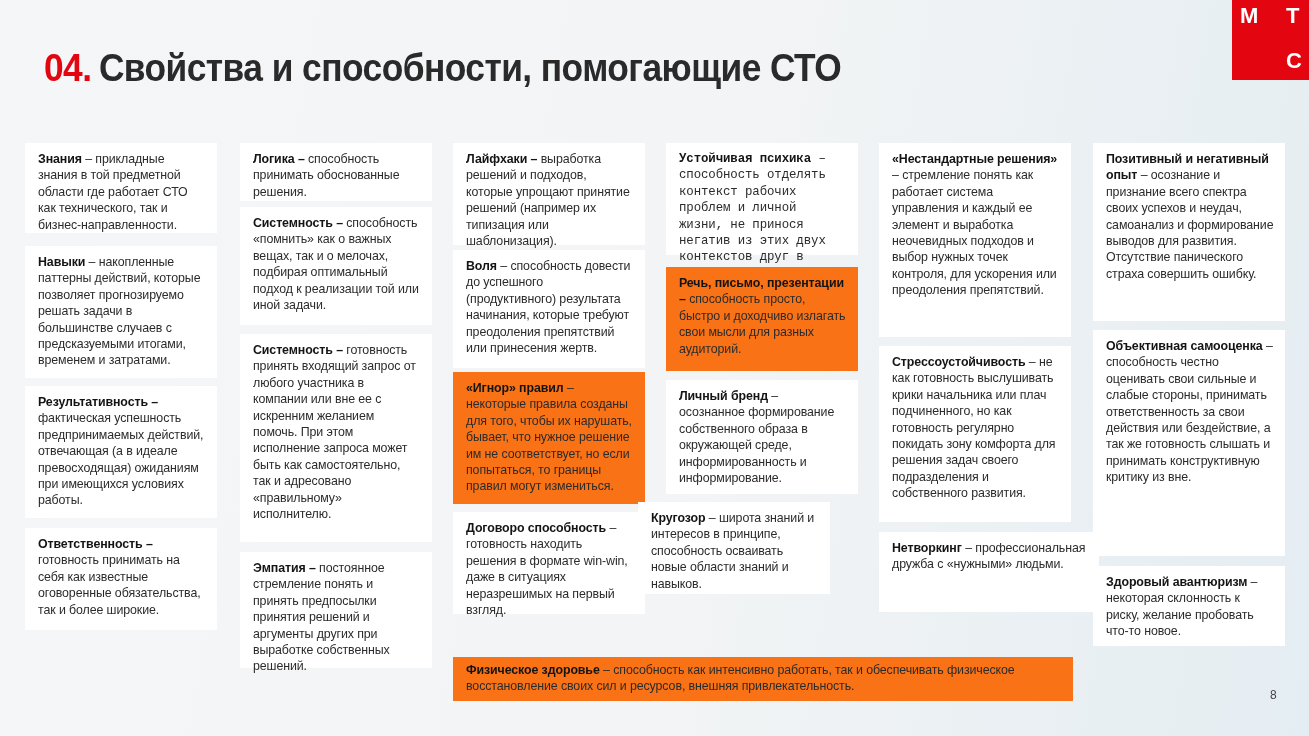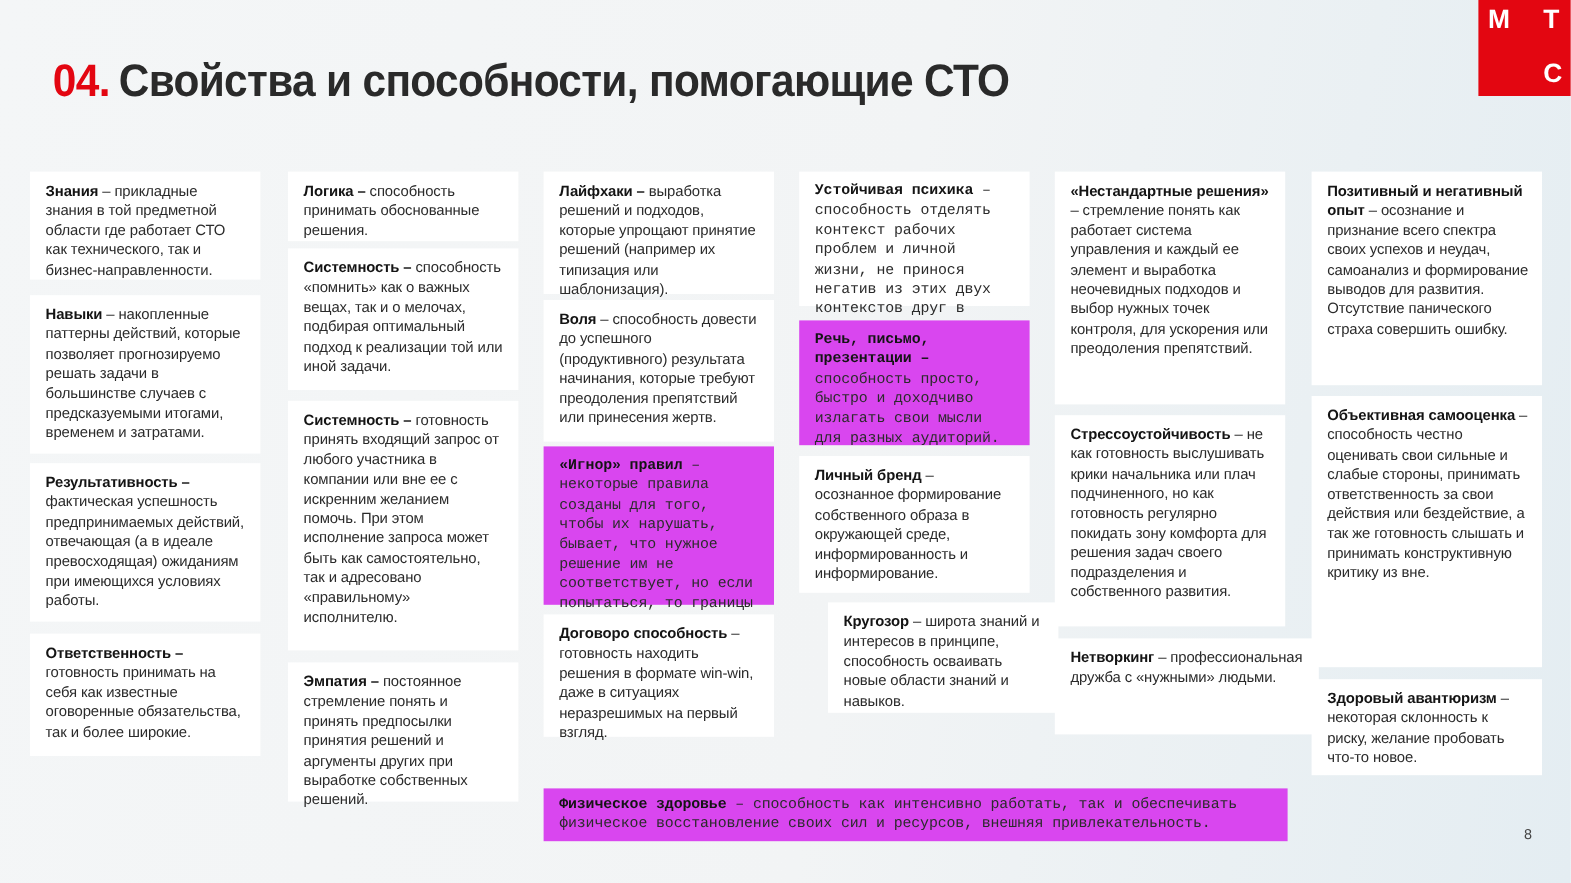--- a/index.html
+++ b/index.html
@@ -29,21 +29,21 @@
     }
     .logo .l1 { left: 8px; top: 3px; }
     .logo .l2 { left: 54px; top: 3px; }
     .logo .l3 { left: 54px; top: 48px; }
     .card {
       position: absolute; background: #ffffff;
       padding: 8px 11px 8px 13px;
       font-size: 12.4px; line-height: 16.4px; color: #2b2b2b;
       letter-spacing: -0.1px;
     }
-    .card.green { background: #d946ef; font-family: Liberation Mono, monospace; }
+    .card.green { background: #f97316; }
     .card b { font-weight: bold; color: #141414; }
     .page-num {
       position: absolute; left: 1270px; top: 688px;
       font-size: 12px; color: #444;
     }
   </style>
 </head>
 <body>
 
 <div class="slide">
@@ -99,21 +99,21 @@
 
   <div class="card" style="left:666px;top:143px;width:192px;height:112px;font-family:Liberation Mono, monospace;">
     <b>Устойчивая психика</b><span> – </span><span>способность отделять контекст рабочих проблем и личной жизни, не принося негатив из этих двух контекстов друг в друга.</span>
   </div>
   <div class="card green" style="left:666px;top:267px;width:192px;height:104px;">
     <b>Речь, письмо, презентации –</b><span> </span><span>способность просто, быстро и доходчиво излагать свои мысли для разных аудиторий.</span>
   </div>
   <div class="card" style="left:666px;top:380px;width:192px;height:114px;">
     <b>Личный бренд</b><span> – </span><span>осознанное формирование собственного образа в окружающей среде, информированность и информирование.</span>
   </div>
-  <div class="card" style="left:690px;top:502px;width:192px;height:92px;">
+  <div class="card" style="left:638px;top:502px;width:192px;height:92px;">
     <b>Кругозор</b><span> – </span><span>широта знаний и интересов в принципе, способность осваивать новые области знаний и навыков.</span>
   </div>
 
   <div class="card" style="left:879px;top:143px;width:192px;height:194px;">
     <b>«Нестандартные решения»</b><span> – </span><span>стремление понять как работает система управления и каждый ее элемент и выработка неочевидных подходов и выбор нужных точек контроля, для ускорения или преодоления препятствий.</span>
   </div>
   <div class="card" style="left:879px;top:346px;width:192px;height:176px;">
     <b>Стрессоустойчивость</b><span> – </span><span>не как готовность выслушивать крики начальника или плач подчиненного, но как готовность регулярно покидать зону комфорта для решения задач своего подразделения и собственного развития.</span>
   </div>
   <div class="card" style="left:879px;top:532px;width:220px;height:80px;">

